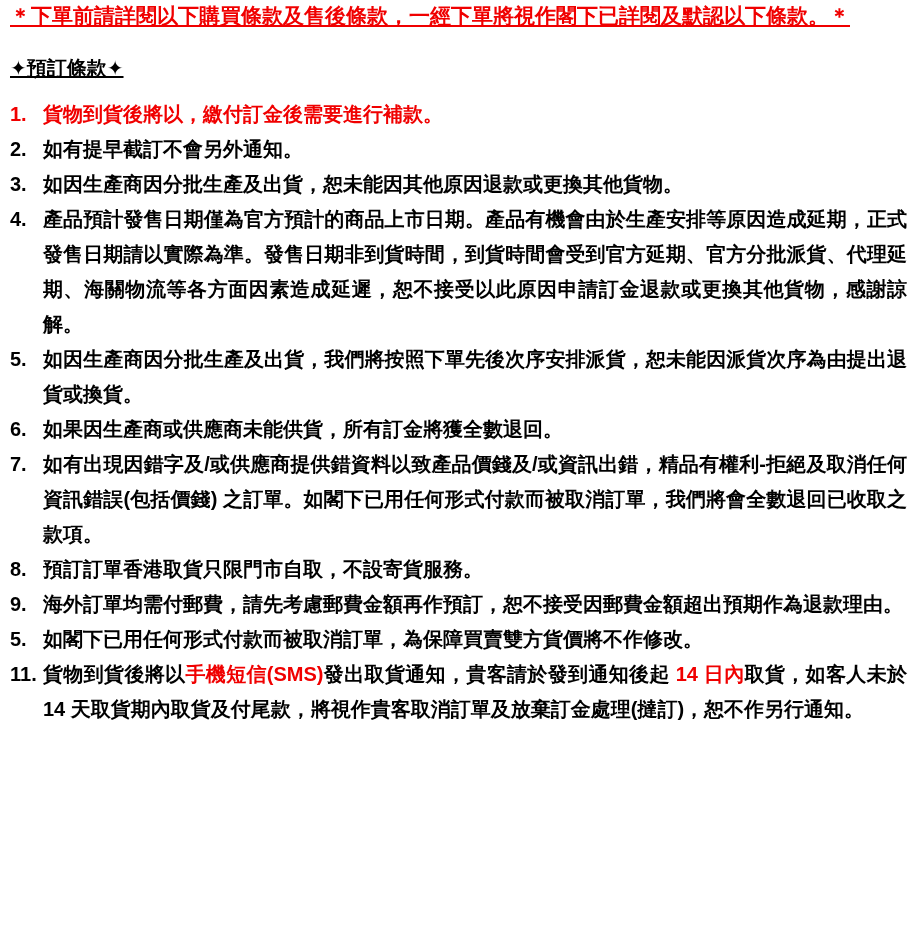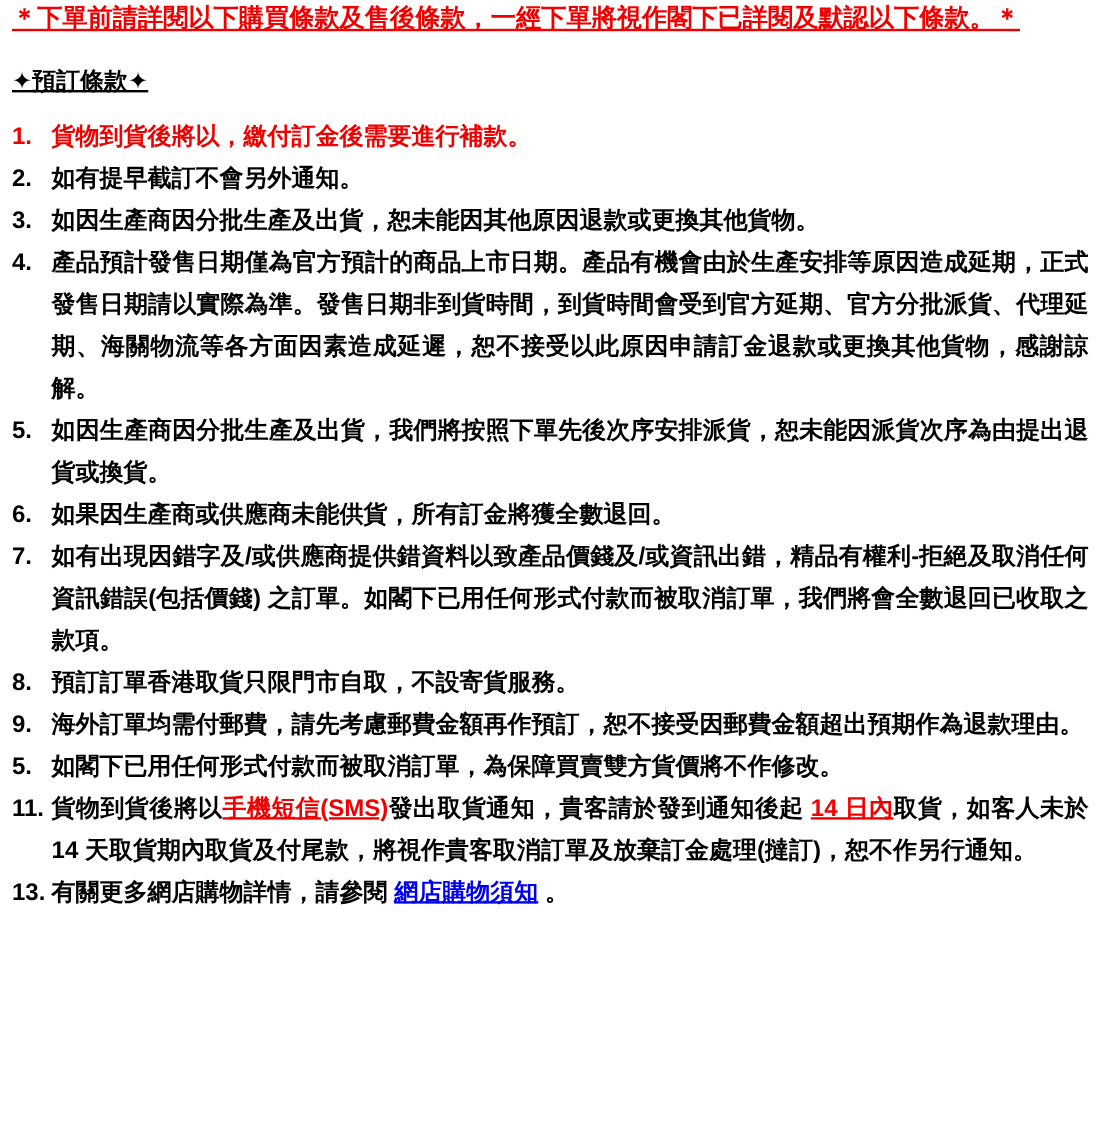--- a/index.html
+++ b/index.html
@@ -44,21 +44,20 @@
   }
   .txt{
     flex:1 1 auto;
     line-height:35px;
     text-align:justify;
     text-justify:inter-ideograph;
   }
   .red{ color:var(--red); }
   .hl-red{
     color:var(--red);
-    text-decoration:underline;
   }
   a.doc-link{
     color:var(--blue);
     text-decoration:underline;
     cursor:pointer;
   }
 </style>
 </head>
 <body>
 
@@ -121,19 +120,15 @@
       <span class="num">5.</span>
       <span class="txt">如閣下已用任何形式付款而被取消訂單，為保障買賣雙方貨價將不作修改。</span>
     </div>
 
     <div class="item">
       <span class="num">11.</span>
       <span class="txt"><span>貨物到貨後將以</span><span class="hl-red">手機短信(SMS)</span><span>發出取貨通知，貴客請於發到通知後起 </span><span class="hl-red">14 日內</span><span>取貨，如客人未於 14 天取貨期內取貨及付尾款，將視作貴客取消訂單及放棄訂金處理(撻訂)，恕不作另行通知。</span></span>
     </div>
 
 
-    <div class="item">
-      <span class="num">13.</span>
-      <span class="txt"><span>有關更多網店購物詳情，請參閱 </span><a class="doc-link">網店購物須知</a><span> 。</span></span>
-    </div>
 
   </div>
 </div>
 
 </body></html>

